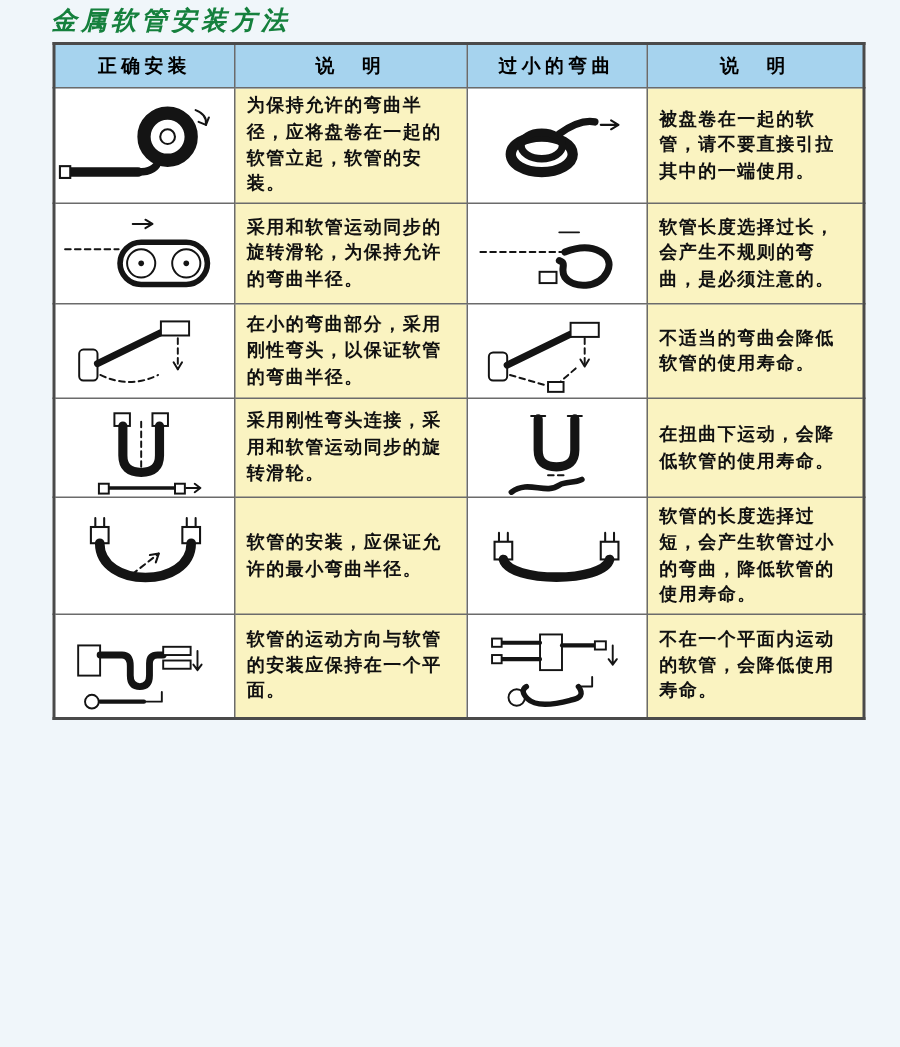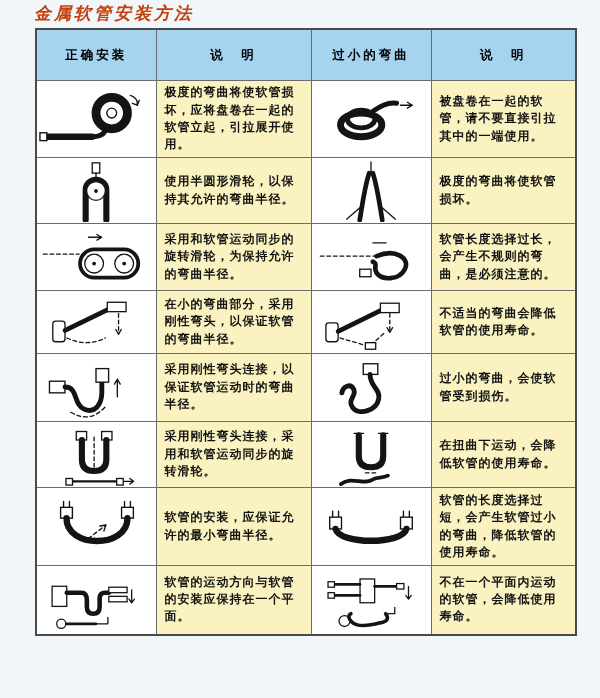--- a/index.html
+++ b/index.html
@@ -7,34 +7,34 @@
     width:600px;height:698px;
     background:#f0f6fa;
     font-family:"DejaVu Sans","Liberation Sans",sans-serif;
     position:relative;
     color:#111;
   }
   .page-title{
     position:absolute;left:34px;top:2px;
     font-family:"DejaVu Serif","Liberation Serif",serif;
     font-weight:bold;font-style:italic;
-    font-size:17px;letter-spacing:3px;color:#c2410c;
+    font-size:17px;letter-spacing:3px;color:#15803d;
   }
   table.hose-table{
     position:absolute;left:35px;top:28px;
     width:540px;border-collapse:collapse;
     border:2px solid #4a4a4a;
     table-layout:fixed;background:#fff;
   }
   col.c1{width:120px}col.c2{width:155px}col.c3{width:120px}col.c4{width:145px}
   th{
     background:#a6d3ee;
     border:1px solid #6b6b6b;
     font-size:12.5px;font-weight:bold;color:#000;
-    height:20px;padding:15px 0;letter-spacing:3px;
+    height:20px;padding:4px 0;letter-spacing:3px;
   }
   td{border:1px solid #6b6b6b;vertical-align:middle;padding:0;}
   td.note{
     background:#faf3c1;
     font-size:12px;font-weight:bold;line-height:1.45;
     letter-spacing:1px;padding:2px 8px;color:#111;
   }
   td.img{background:#ffffff;text-align:center;}
   td.img svg{display:block;margin:0 auto;}
   tr.r1{height:77px}tr.r2{height:66px}tr.r3{height:67px}
@@ -74,53 +74,32 @@
         <svg width="118" height="72" viewBox="0 0 120 72">
           <path class="s hose6" d="M8 54 H56"></path>
             <rect class="fit" x="3" y="50" width="7" height="8"></rect>
           <path class="s hose" d="M56 54 Q68 54 70 46"></path>
           <circle class="s" cx="76" cy="30" r="16" stroke-width="9"></circle>
           <circle class="s thin" cx="76" cy="30" r="5"></circle>
           <path class="s thin" d="M95 12 q8 3 7 10"></path>
             <path class="s thin" d="M102 22 l2 -5 M102 22 l-5 -2" fill="none"></path>
         </svg>
       </td>
-      <td class="note">极度的弯曲将使软管损坏，应将盘卷在一起的软管立起，引拉展开使用。</td>
+      <td class="note">为保持允许的弯曲半径，应将盘卷在一起的软管立起，软管的安装。</td>
       <td class="img">
         <svg width="118" height="72" viewBox="0 0 120 72">
           <ellipse class="s" cx="50" cy="42" rx="21" ry="12" stroke-width="7"></ellipse>
           <ellipse class="s" cx="50" cy="36" rx="14" ry="9" stroke-width="5"></ellipse>
           <path class="s hose" d="M62 28 Q76 18 86 20"></path>
           <path class="s thin" d="M90 22 H102 M102 22 l-5 -3 M102 22 l-5 3"></path>
         </svg>
       </td>
       <td class="note">被盘卷在一起的软管，请不要直接引拉其中的一端使用。</td>
     </tr>
 
-    <tr class="r2">
-      <td class="img">
-        <svg width="118" height="62" viewBox="0 0 120 66">
-          <rect class="fit" x="56" y="3" width="8" height="11"></rect>
-            <path class="s thin" d="M60 14 V20"></path>
-          <path class="s hose6" d="M49 64 V32 A11 11 0 0 1 71 32 V64"></path>
-          <circle class="fit" cx="60" cy="33" r="10"></circle>
-            <circle cx="60" cy="33" r="2" fill="#141414"></circle>
-        </svg>
-      </td>
-      <td class="note">使用半圆形滑轮，以保持其允许的弯曲半径。</td>
-      <td class="img">
-        <svg width="118" height="62" viewBox="0 0 120 66">
-          <path class="s thin" d="M60 2 V13"></path>
-          <path class="s hose" d="M58 14 C53 30 51 46 48 64"></path>
-          <path class="s hose" d="M62 14 C67 30 69 46 72 64"></path>
-          <path class="s thin" d="M49 50 L34 63 M71 50 L86 63"></path>
-        </svg>
-      </td>
-      <td class="note">极度的弯曲将使软管损坏。</td>
-    </tr>
 
     <tr class="r3">
       <td class="img">
         <svg width="118" height="62" viewBox="0 0 120 66">
           <path class="s thin dash" d="M4 30 H42"></path>
           <path class="s" d="M58 25 H90 A15 15 0 1 1 90 55 H58 A15 15 0 1 1 58 25" stroke-width="4"></path>
           <circle class="fit" cx="58" cy="40" r="10"></circle>
             <circle cx="58" cy="40" r="2" fill="#141414"></circle>
           <circle class="fit" cx="90" cy="40" r="10"></circle>
             <circle cx="90" cy="40" r="2" fill="#141414"></circle>
@@ -158,39 +137,20 @@
           <rect class="fit" x="70" y="13" width="20" height="10"></rect>
           <path class="s thin dash" d="M80 24 V44"></path>
             <path class="s thin" d="M80 44 l-3 -5 M80 44 l3 -5"></path>
           <path class="s thin dash" d="M27 50 L58 59 L74 45"></path>
           <rect class="fit" x="54" y="55" width="11" height="7"></rect>
         </svg>
       </td>
       <td class="note">不适当的弯曲会降低软管的使用寿命。</td>
     </tr>
 
-    <tr class="r5">
-      <td class="img">
-        <svg width="118" height="64" viewBox="0 0 120 66">
-          <rect class="fit" x="12" y="26" width="16" height="12"></rect>
-          <path class="s hose" d="M28 32 C42 32 36 50 48 55 C60 60 66 48 66 38 L66 26"></path>
-          <rect class="fit" x="60" y="13" width="13" height="14"></rect>
-          <path class="s thin" d="M82 42 V24 M82 24 l-3 5 M82 24 l3 5"></path>
-          <path class="s thin dash" d="M34 58 Q54 70 70 52"></path>
-        </svg>
-      </td>
-      <td class="note">采用刚性弯头连接，以保证软管运动时的弯曲半径。</td>
-      <td class="img">
-        <svg width="118" height="64" viewBox="0 0 120 66">
-          <rect class="fit" x="52" y="8" width="15" height="11"></rect>
-          <path class="s hose" d="M59 19 C59 32 70 34 68 44 C66 56 48 62 41 53 C35 45 46 41 42 34 C39 28 31 31 30 38"></path>
-        </svg>
-      </td>
-      <td class="note">过小的弯曲，会使软管受到损伤。</td>
-    </tr>
 
     <tr class="r6">
       <td class="img">
         <svg width="118" height="62" viewBox="0 0 120 66">
           <rect class="fit" x="39" y="8" width="11" height="9"></rect>
           <rect class="fit" x="66" y="8" width="11" height="9"></rect>
           <path class="s hose6" d="M45 17 V38 Q45 50 58 50 Q71 50 71 38 V17"></path>
           <path class="s thin dash" d="M58 14 V48"></path>
           <path class="s" d="M34 61 H82" stroke-width="2.5"></path>
           <rect class="fit" x="28" y="58" width="7" height="7"></rect>

